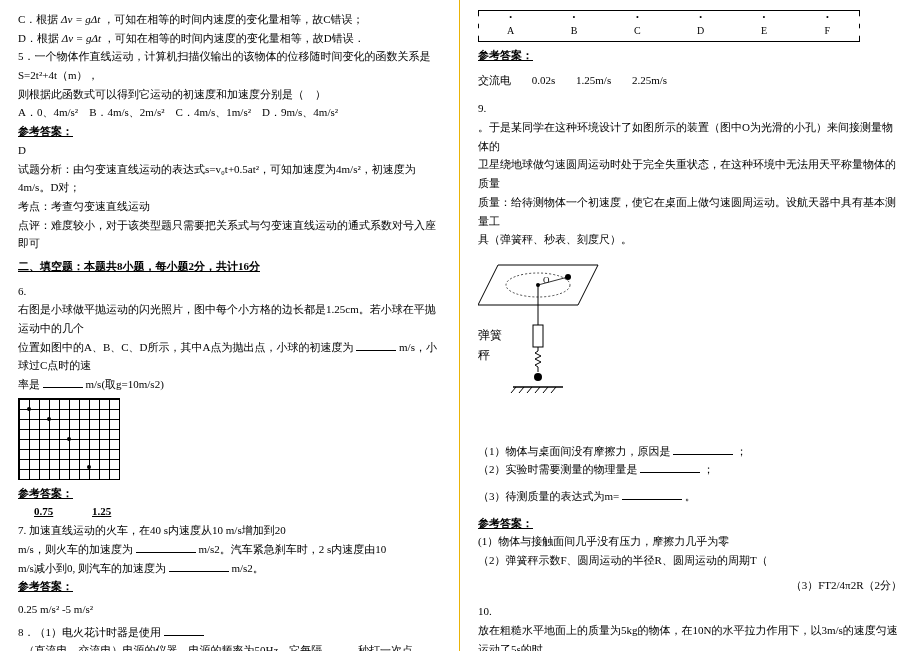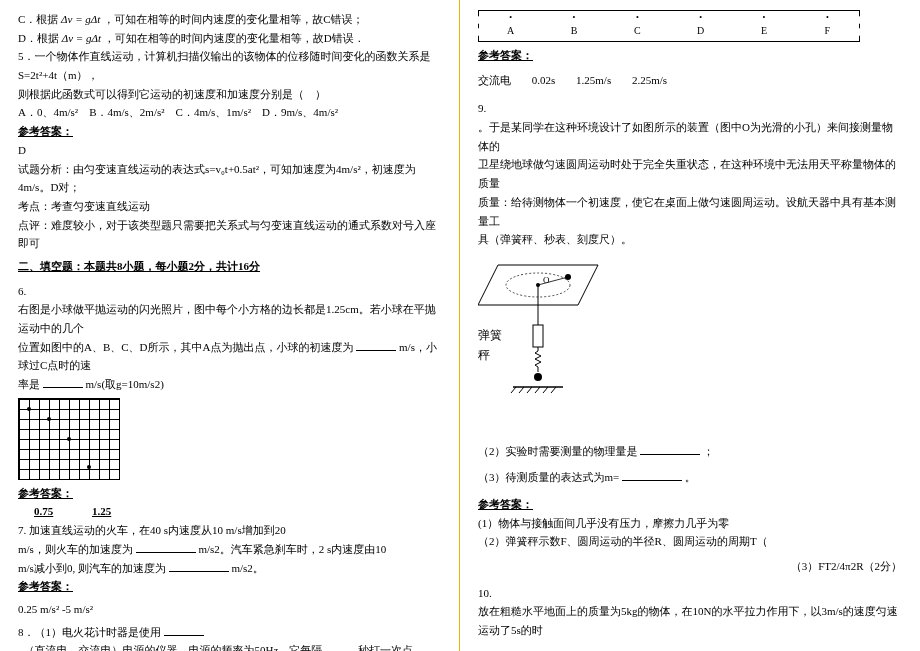--- a/index.html
+++ b/index.html
@@ -249,20 +249,25 @@
             <line x1="46" y1="132" x2="41" y2="138"></line>
           <line x1="54" y1="132" x2="49" y2="138"></line>
             <line x1="62" y1="132" x2="57" y2="138"></line>
           <line x1="70" y1="132" x2="65" y2="138"></line>
             <line x1="78" y1="132" x2="73" y2="138"></line>
         </g>
       </svg>
       <div class="spring-label" style="position:relative; top:-70px; left:0px; width:30px;">弹簧秤</div>
     </div>
 
+    <div>
+      <span>（1）物体与桌面间没有摩擦力，原因是</span>
+      <span class="blank lg"></span>
+      <span>；</span>
+    </div>
     <div style="">
       <span>（2）实验时需要测量的物理量是</span>
       <span class="blank lg"></span>
       <span>；</span>
     </div>
     <div style="margin-top:8px;">
       <span>（3）待测质量的表达式为m=</span>
       <span class="blank lg"></span>
       <span>。</span>
     </div>

